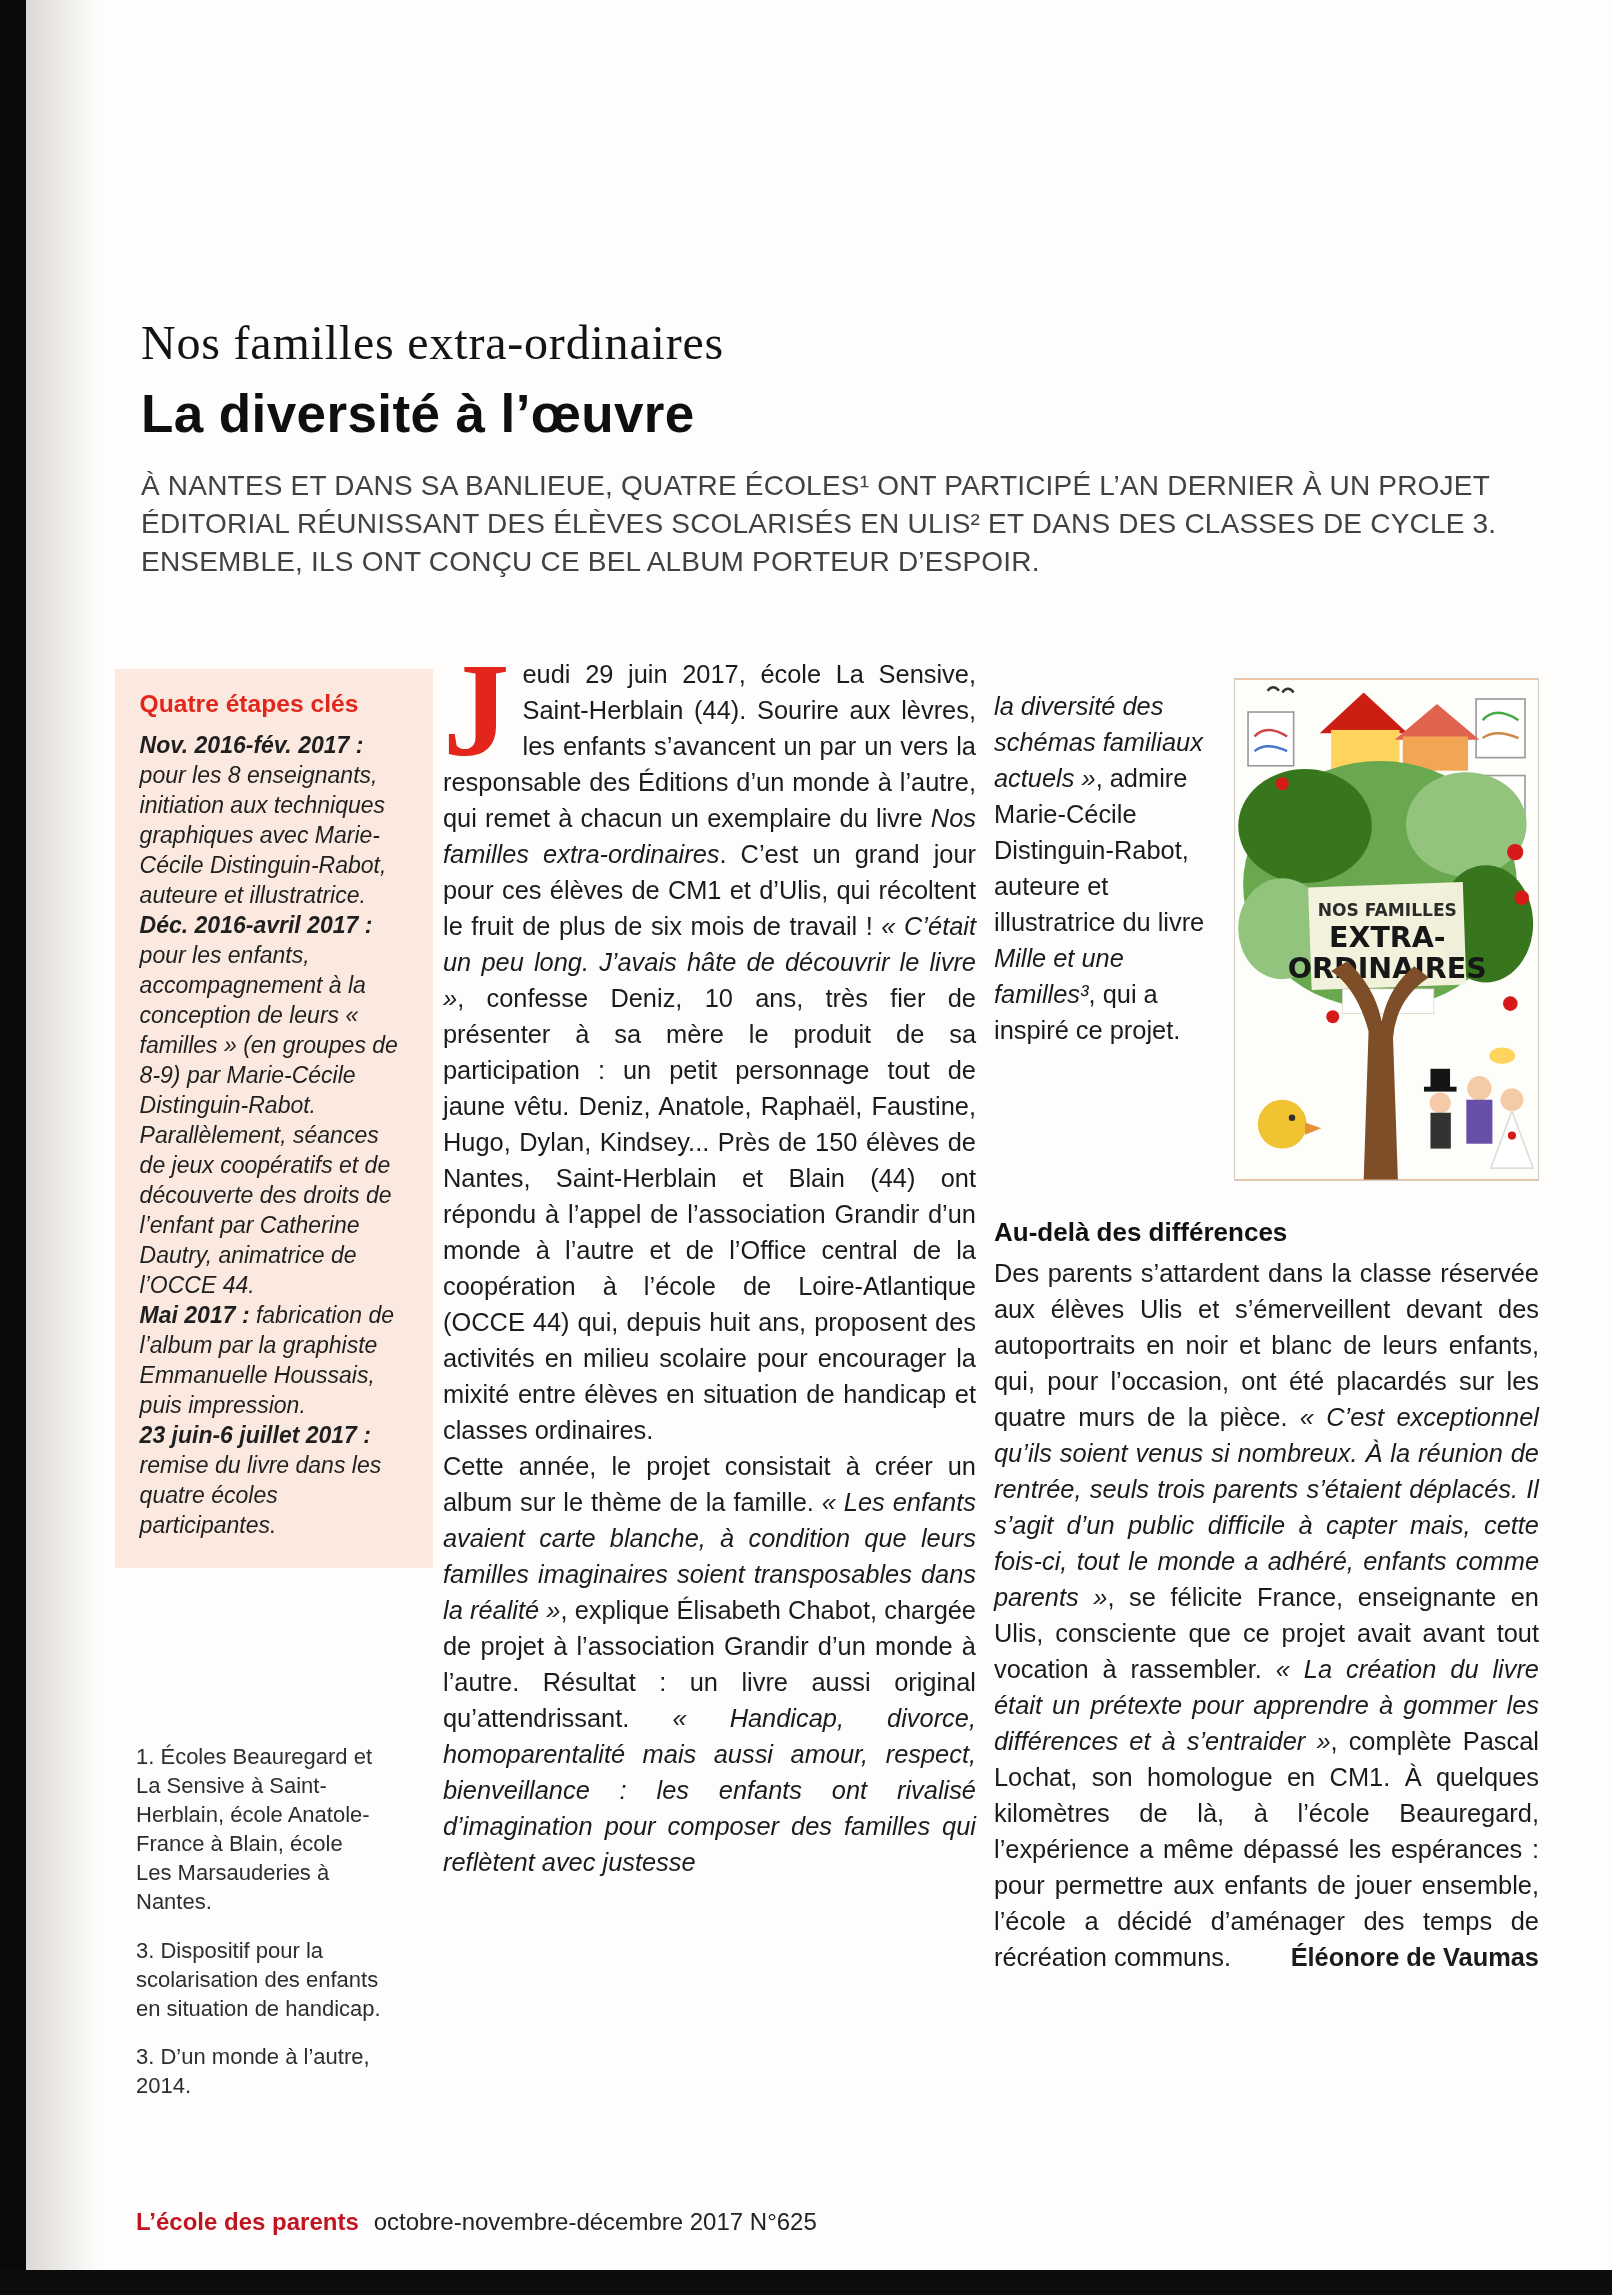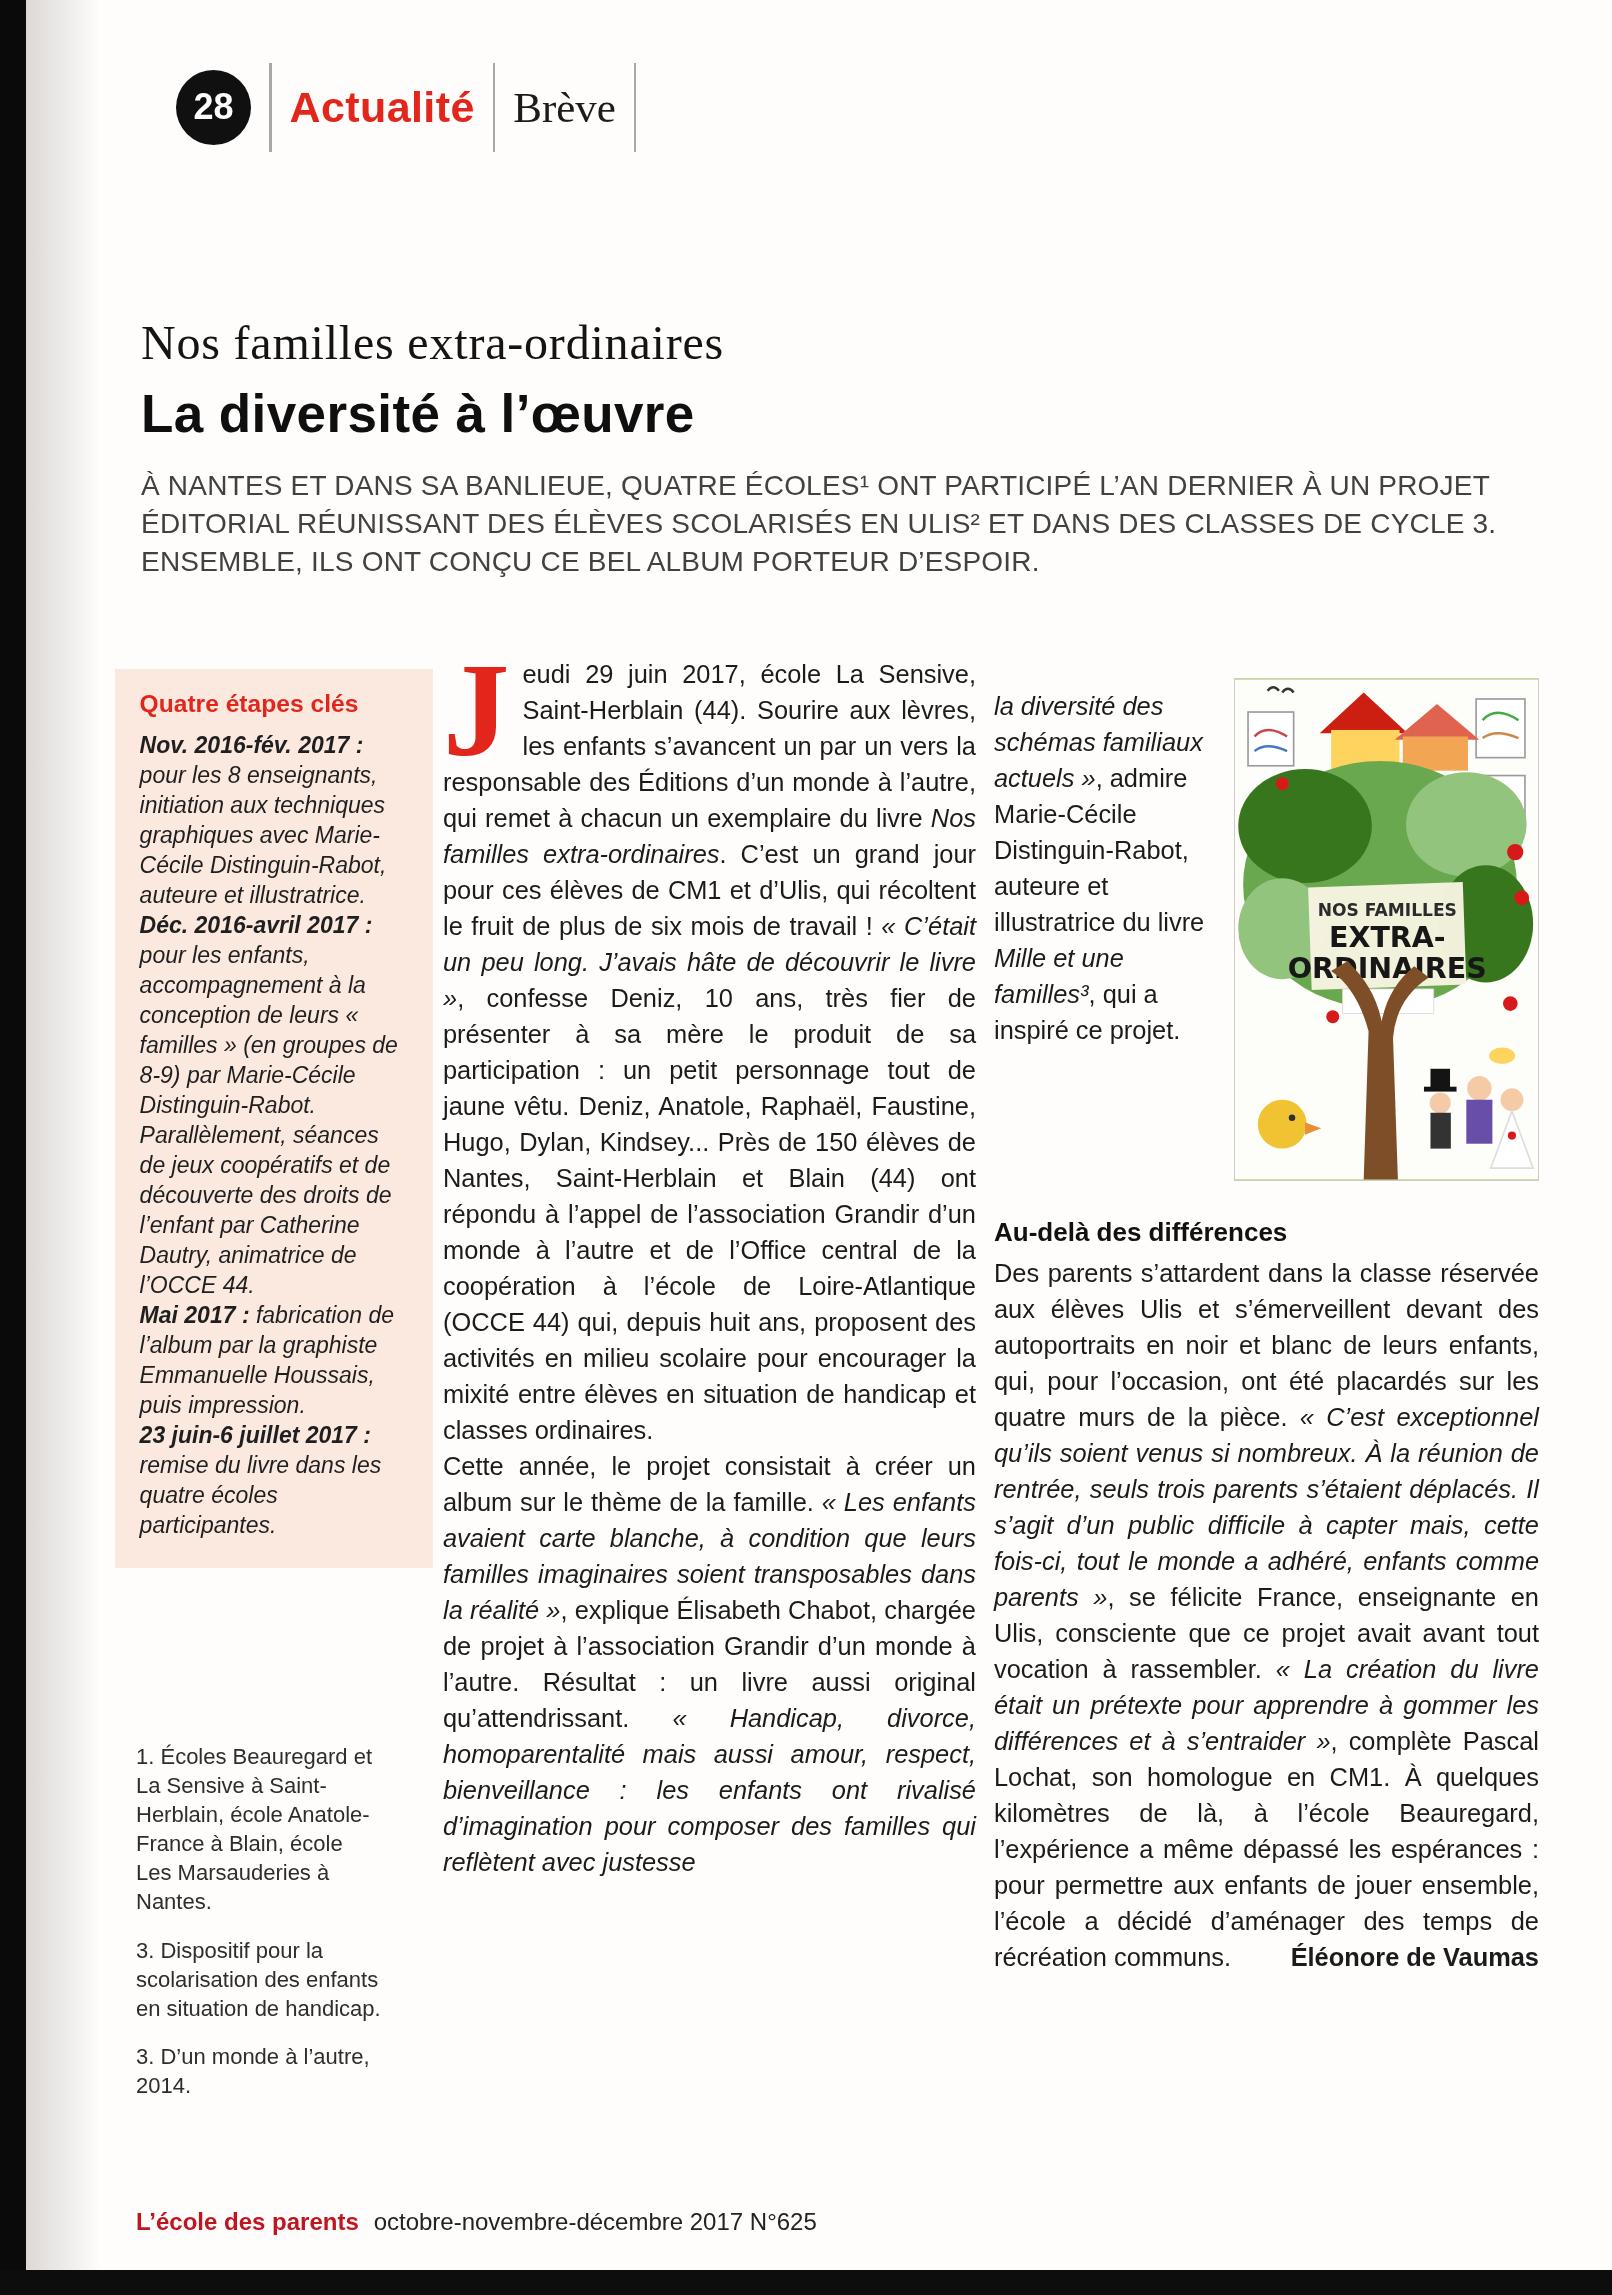--- a/index.html
+++ b/index.html
@@ -44,50 +44,40 @@
   .col-main { position:absolute; left:443px; top:656px; width:533px;
               font-size:25.4px; line-height:36px; text-align:justify; color:#1b1b1b; }
   .col-main p { margin:0; }
   .dropcap { float:left; font-family:"Liberation Serif", serif; font-weight:700;
              font-size:133px; line-height:103px; color:#e2261c; padding:3.3px 13px 0 0; }
 
   .col-right { position:absolute; left:994px; top:678px; width:545px;
                font-size:25.4px; line-height:36px; color:#1b1b1b; }
   .right-top { display:flex; justify-content:space-between; }
   .beside { width:226px; padding-top:9.8px; text-align:left; }
-  .book { margin:0; width:305px; height:503px; border:0.8px solid #cfccc8; background:#84cc16; }
+  .book { margin:0; width:305px; height:503px; border:0.8px solid #cfccc8; background:#f97316; }
   .book svg { display:block; width:100%; height:100%; }
   .subhead { margin:33px 0 0; font-size:26px; font-weight:700; color:#111; }
   .right-para { margin:4.9px 0 0; text-align:justify; }
   .signature { text-align:right; font-weight:700; margin-top:-36px; font-size:25.4px; }
 
   .i { font-style:italic; }
 
   
   .footer { position:absolute; left:136px; top:2208px; font-size:24px; color:#222; }
   .footer .mag { color:#c01420; font-weight:700; }
   .footer .issue { margin-left:8.2px; }
 </style>
 </head>
 <body>
 
 <div class="page">
   <div class="edge-left"></div>
   <div class="gutter-shadow"></div>
 
-  <div class="topbar">
-    <div class="page-badge">
-      <span>28</span>
-    </div>
-    <div class="vr"></div>
-    <span class="section-label">Actualité</span>
-    <div class="vr"></div>
-    <span class="rubric-label">Brève</span>
-    <div class="vr"></div>
-  </div>
 
   <div class="titles">
     <div class="kicker">Nos familles extra-ordinaires</div>
     <h1 class="main-title">La diversité à l’œuvre</h1>
   </div>
   <p class="standfirst">À NANTES ET DANS SA BANLIEUE, QUATRE ÉCOLES¹ ONT PARTICIPÉ L’AN DERNIER À UN PROJET ÉDITORIAL RÉUNISSANT DES ÉLÈVES SCOLARISÉS EN ULIS² ET DANS DES CLASSES DE CYCLE 3. ENSEMBLE, ILS ONT CONÇU CE BEL ALBUM PORTEUR D’ESPOIR.</p>
 
   <aside class="sidebar-box">
     <h2 class="sidebar-title">Quatre étapes clés</h2>
     <p class="step"><span class="step-date">Nov. 2016-fév. 2017 :</span><span> pour les 8 enseignants, initiation aux techniques graphiques avec Marie-Cécile Distinguin-Rabot, auteure et illustratrice.</span></p>

